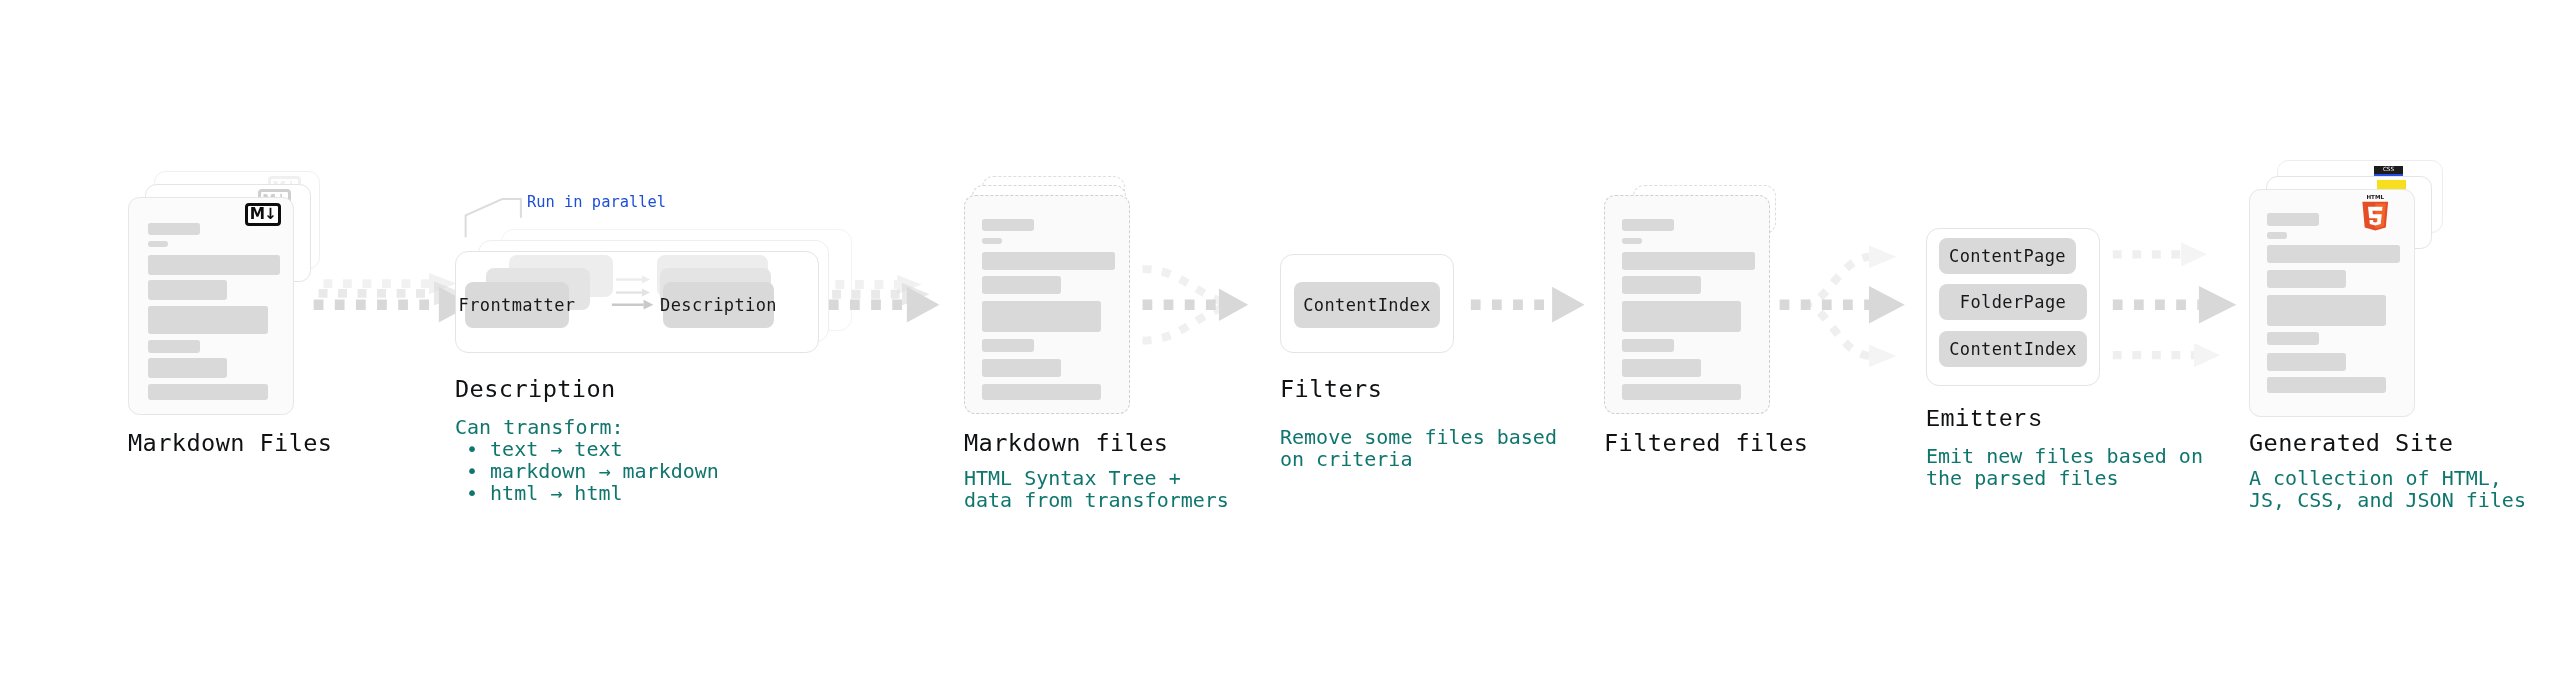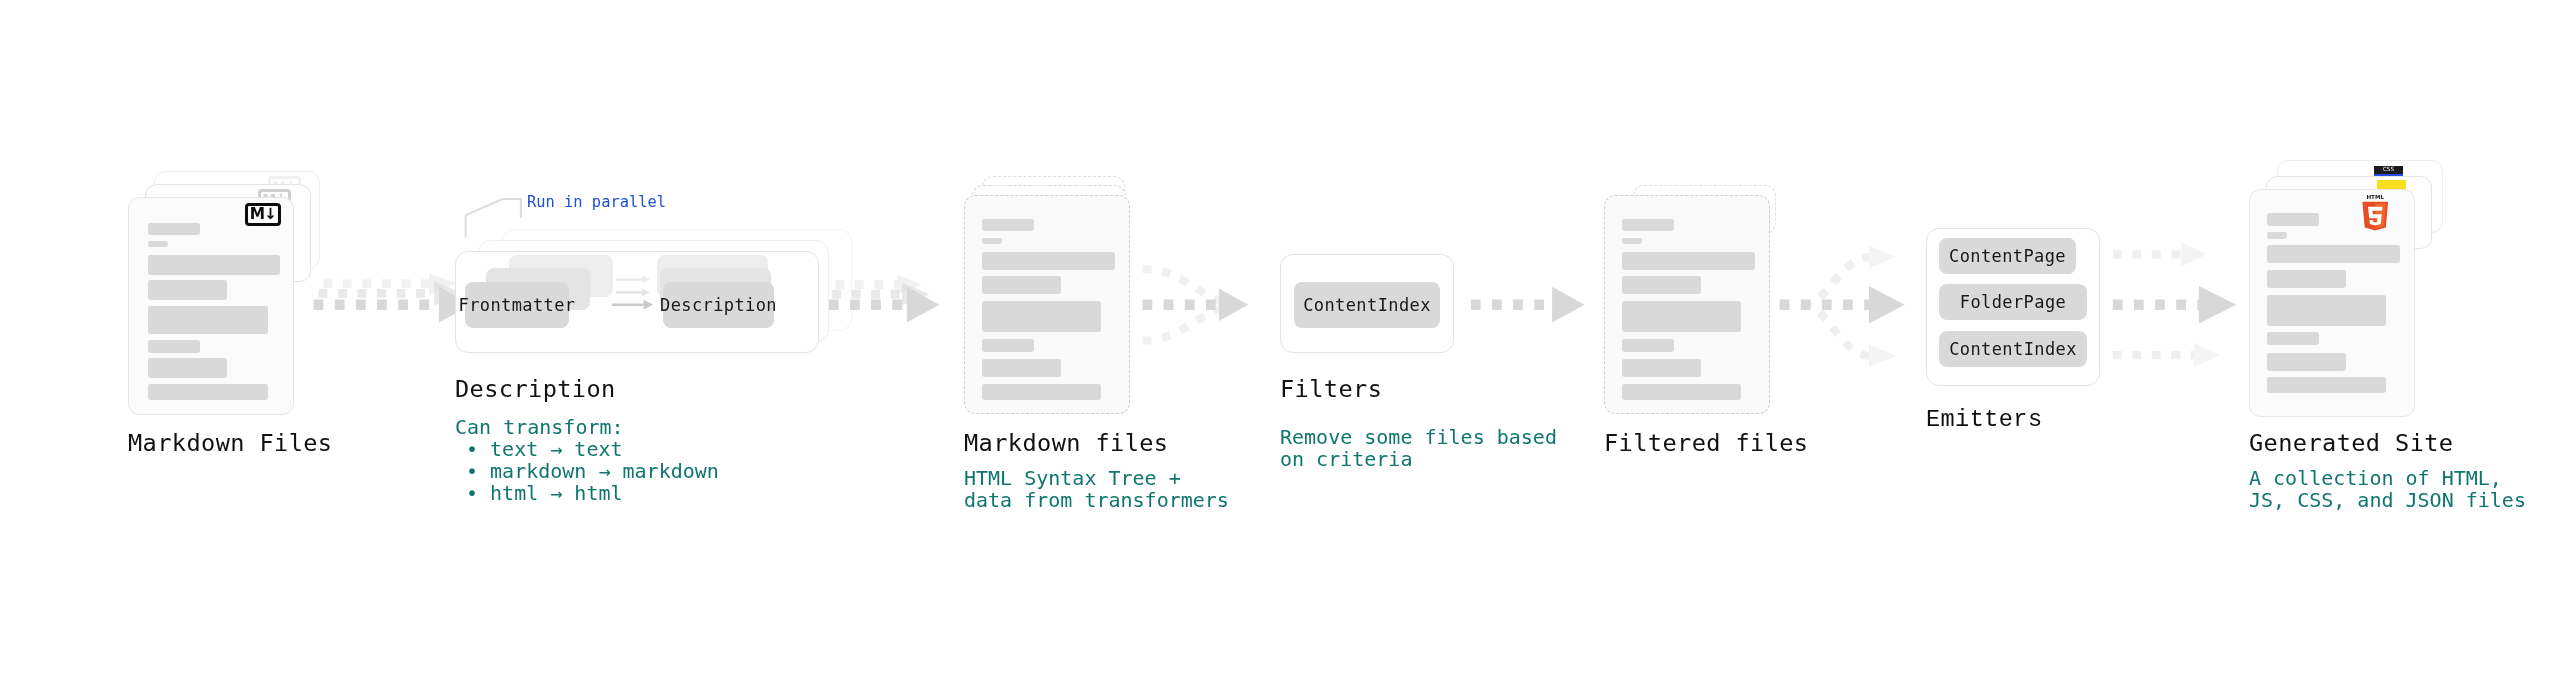--- a/index.html
+++ b/index.html
@@ -264,20 +264,22 @@
     <line x1="2190" y1="375" x2="2300" y2="375" stroke="#d8d8d8" stroke-width="13" stroke-dasharray="12 14"></line>
     <polygon points="2300,352 2344,375 2300,398" fill="#d8d8d8"></polygon>
   </svg>
 
   <div class="groupbox" style="left:1926px;top:228px;width:174px;height:158px;"></div>
   <div class="pill" style="left:1939px;top:238px;width:137px;height:36px;">ContentPage</div>
   <div class="pill" style="left:1939px;top:284px;width:148px;height:36px;">FolderPage</div>
   <div class="pill" style="left:1939px;top:331px;width:148px;height:36px;">ContentIndex</div>
 
   <div class="title" style="left:1926px;top:406px;font-family:Liberation Mono, monospace;">Emitters</div>
+  <div class="sub" style="left:1926px;top:445px;">Emit new files based on
+the parsed files</div>
 
   <svg class="nb" width="2576" height="681" style="pointer-events:none;" viewBox="0 0 3170 838">
     <g opacity="0.45">
       <line x1="2600" y1="313" x2="2684" y2="313" stroke="#dcdcdc" stroke-width="10" stroke-dasharray="11 13"></line>
       <polygon points="2684,298 2716,313 2684,328" fill="#e8e8e8"></polygon>
       <line x1="2600" y1="437" x2="2700" y2="437" stroke="#dcdcdc" stroke-width="10" stroke-dasharray="11 13"></line>
       <polygon points="2700,422 2732,437 2700,452" fill="#e8e8e8"></polygon>
     </g>
     <line x1="2600" y1="375" x2="2706" y2="375" stroke="#d8d8d8" stroke-width="13" stroke-dasharray="12 14"></line>
     <polygon points="2706,352 2752,375 2706,398" fill="#d8d8d8"></polygon>

